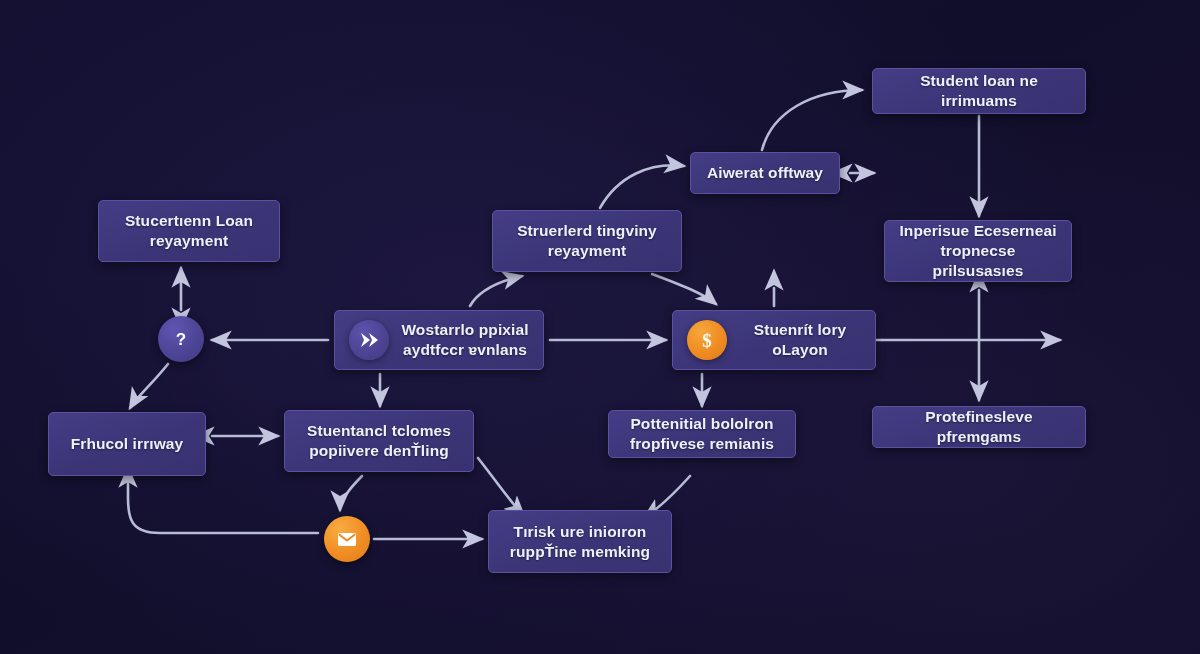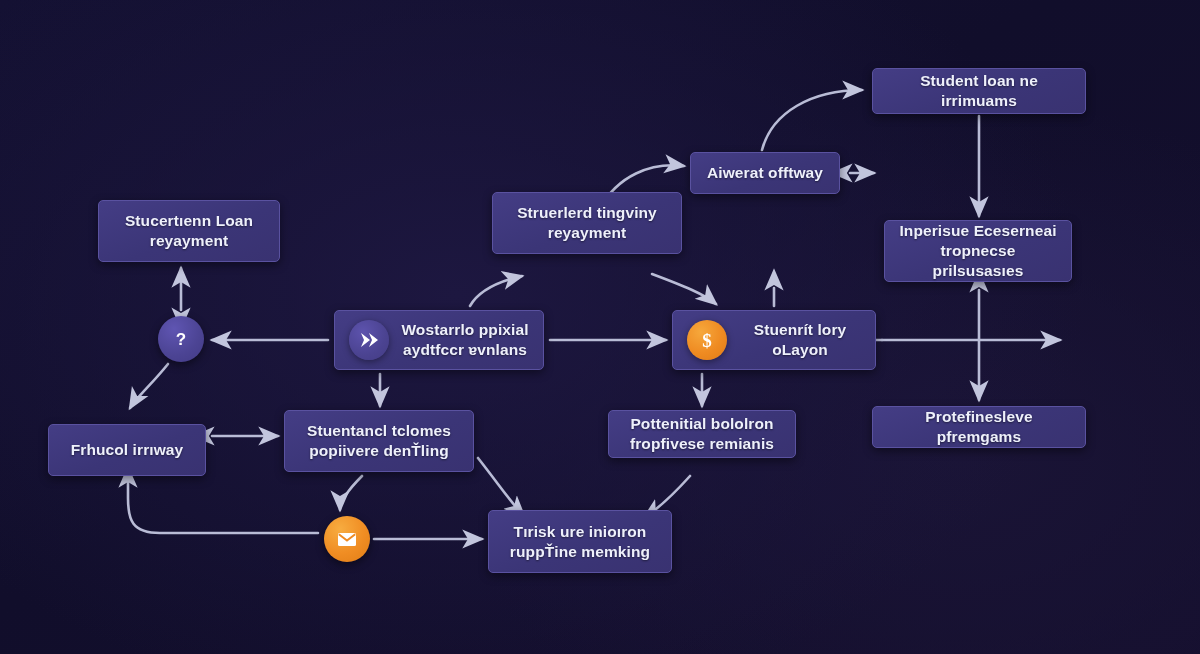--- a/index.html
+++ b/index.html
@@ -151,21 +151,21 @@
   </div>
 
   <div class="node" style="left:690px; top:152px; width:150px; height:42px; justify-content:center;">
     <span class="label">Aiwerat offtway</span>
   </div>
 
   <div class="node" style="left:884px; top:220px; width:188px; height:62px; justify-content:center;">
     <span class="label">Inperisue Eceserneai tropnecse prilsusasıes</span>
   </div>
 
-  <div class="node" style="left:492px; top:192px; width:190px; height:62px; justify-content:center;">
+  <div class="node" style="left:492px; top:210px; width:190px; height:62px; justify-content:center;">
     <span class="label">Struerlerd tingviny reyayment</span>
   </div>
 
   <div class="node" style="left:98px; top:200px; width:182px; height:62px; justify-content:center;">
     <span class="label">Stucertıenn Loan reyayment</span>
   </div>
 
   <div class="node has-icon" style="left:334px; top:310px; width:210px; height:60px;">
     <span class="icon-badge purple">
       <svg class="glyph" width="24" height="24" viewBox="0 0 24 24" aria-hidden="true">
@@ -178,21 +178,21 @@
 
   <div class="node has-icon" style="left:672px; top:310px; width:204px; height:60px;">
     <span class="icon-badge orange">
       <svg class="glyph" width="24" height="24" viewBox="0 0 24 24" aria-hidden="true">
         <text x="12" y="18.5" text-anchor="middle" font-family="Liberation Serif, serif" font-size="19" font-weight="bold" fill="#ffffff">$</text>
       </svg>
     </span>
     <span class="label">Stuenrít lory oLayon</span>
   </div>
 
-  <div class="node" style="left:48px; top:424px; width:158px; height:52px; justify-content:center;">
+  <div class="node" style="left:48px; top:412px; width:158px; height:64px; justify-content:center;">
     <span class="label">Frhucol irrıway</span>
   </div>
 
   <div class="node" style="left:284px; top:410px; width:190px; height:62px; justify-content:center;">
     <span class="label">Stuentancl tclomes popiivere denŤling</span>
   </div>
 
   <div class="node" style="left:608px; top:410px; width:188px; height:48px; justify-content:center;">
     <span class="label">Pottenitial bololron fropfivese remianis</span>
   </div>

